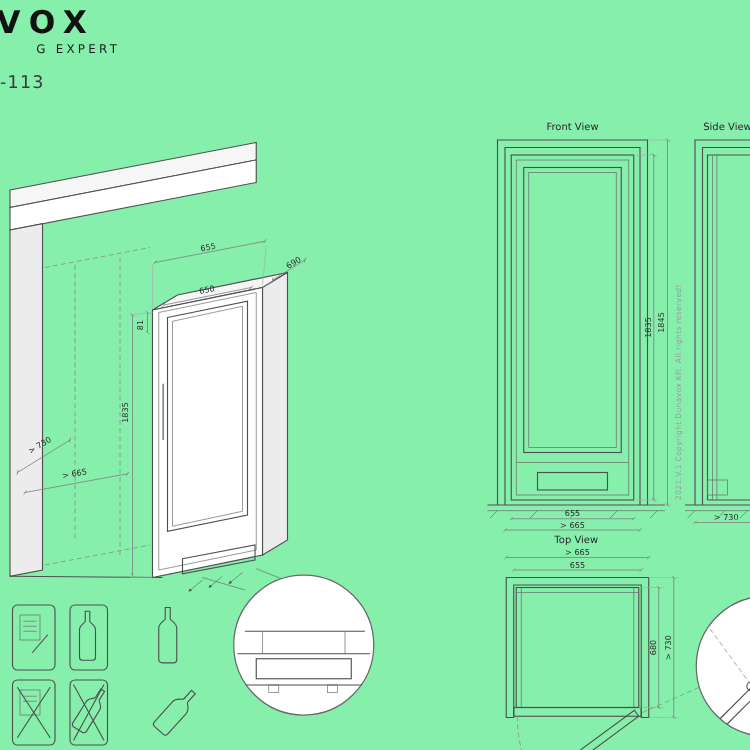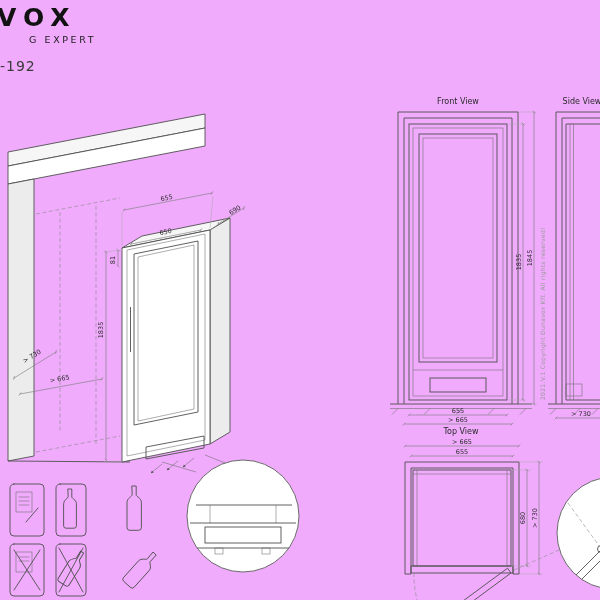--- a/index.html
+++ b/index.html
@@ -1,16 +1,16 @@
 <!DOCTYPE html>
 <html><head>
 <meta charset="utf-8">
 <style>
   html,body{margin:0;padding:0;background:#fff;}
-  .canvas{position:relative;width:600px;height:600px;background:#f0abfc;overflow:hidden;
+  .canvas{position:relative;width:600px;height:600px;background:#86efac;overflow:hidden;
           font-family:"DejaVu Sans", sans-serif;color:#1c1c1c;}
   .brand{position:absolute;left:0;top:4px;}
   .logo{font-size:25px;font-weight:700;letter-spacing:7px;color:#121212;margin-left:-3px;line-height:1.1;}
   .tagline{font-size:9.5px;letter-spacing:2.6px;color:#1a1a1a;margin-top:2px;margin-left:29px;}
   .model{font-size:14px;letter-spacing:1px;color:#3a3a3a;margin-top:13px;}
   svg{position:absolute;left:0;top:0;}
   .ln{stroke:#4f4f4f;stroke-width:0.9;fill:none;}
   .lnt{stroke:#6a6a6a;stroke-width:0.55;fill:none;}
   .fillp{fill:#ececec;stroke:#4f4f4f;stroke-width:0.9;}
   .fillw{fill:#ffffff;stroke:#4f4f4f;stroke-width:0.9;}
@@ -24,21 +24,21 @@
   .mid{text-anchor:middle;}
 </style>
 </head>
 <body>
 
 <div class="canvas">
 
   <div class="brand">
     <div class="logo">VOX</div>
     <div class="tagline">G EXPERT</div>
-    <div class="model">-192</div>
+    <div class="model">-113</div>
   </div>
 
   <svg width="600" height="600" viewBox="0 0 600 600">
     <defs>
       <pattern id="vh" width="3.2" height="6" patternUnits="userSpaceOnUse">
         <line x1="1.6" y1="0" x2="1.6" y2="6" stroke="#5a5a5a" stroke-width="0.9"></line>
       </pattern>
       <marker id="tk" markerWidth="6" markerHeight="6" refX="3" refY="3" orient="auto">
         <path d="M1,5 L5,1" stroke="#777" stroke-width="0.9"></path>
       </marker>

